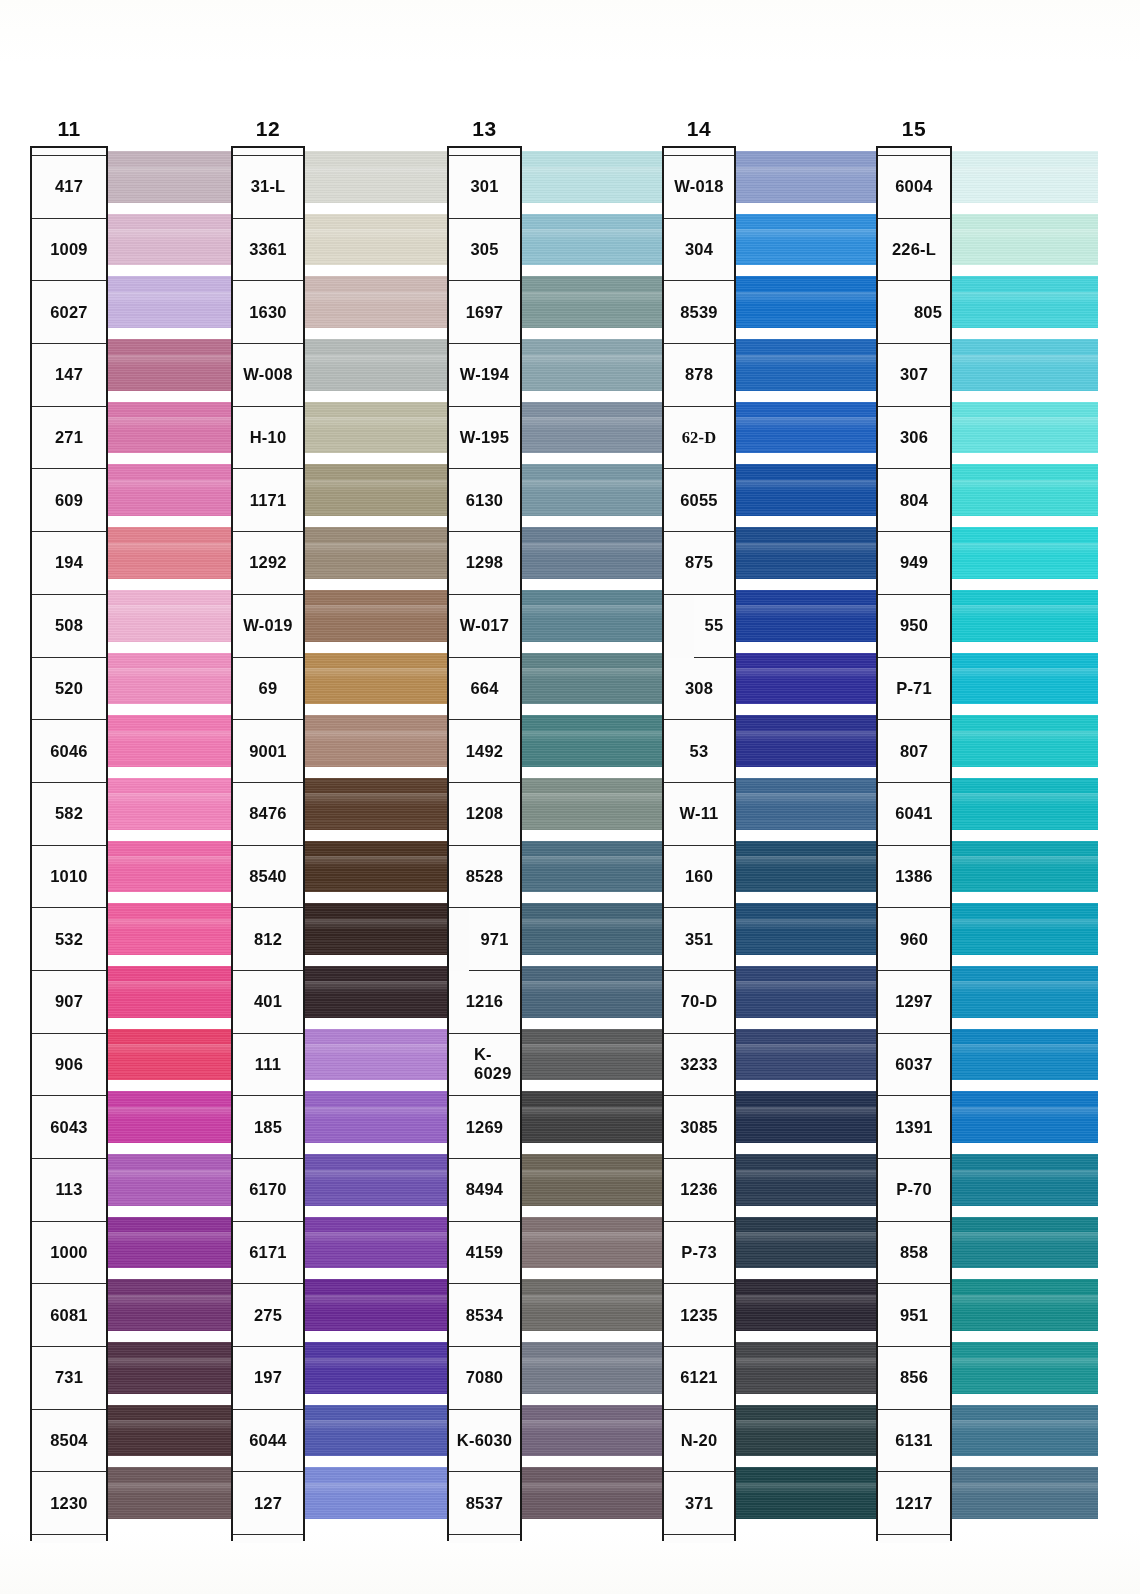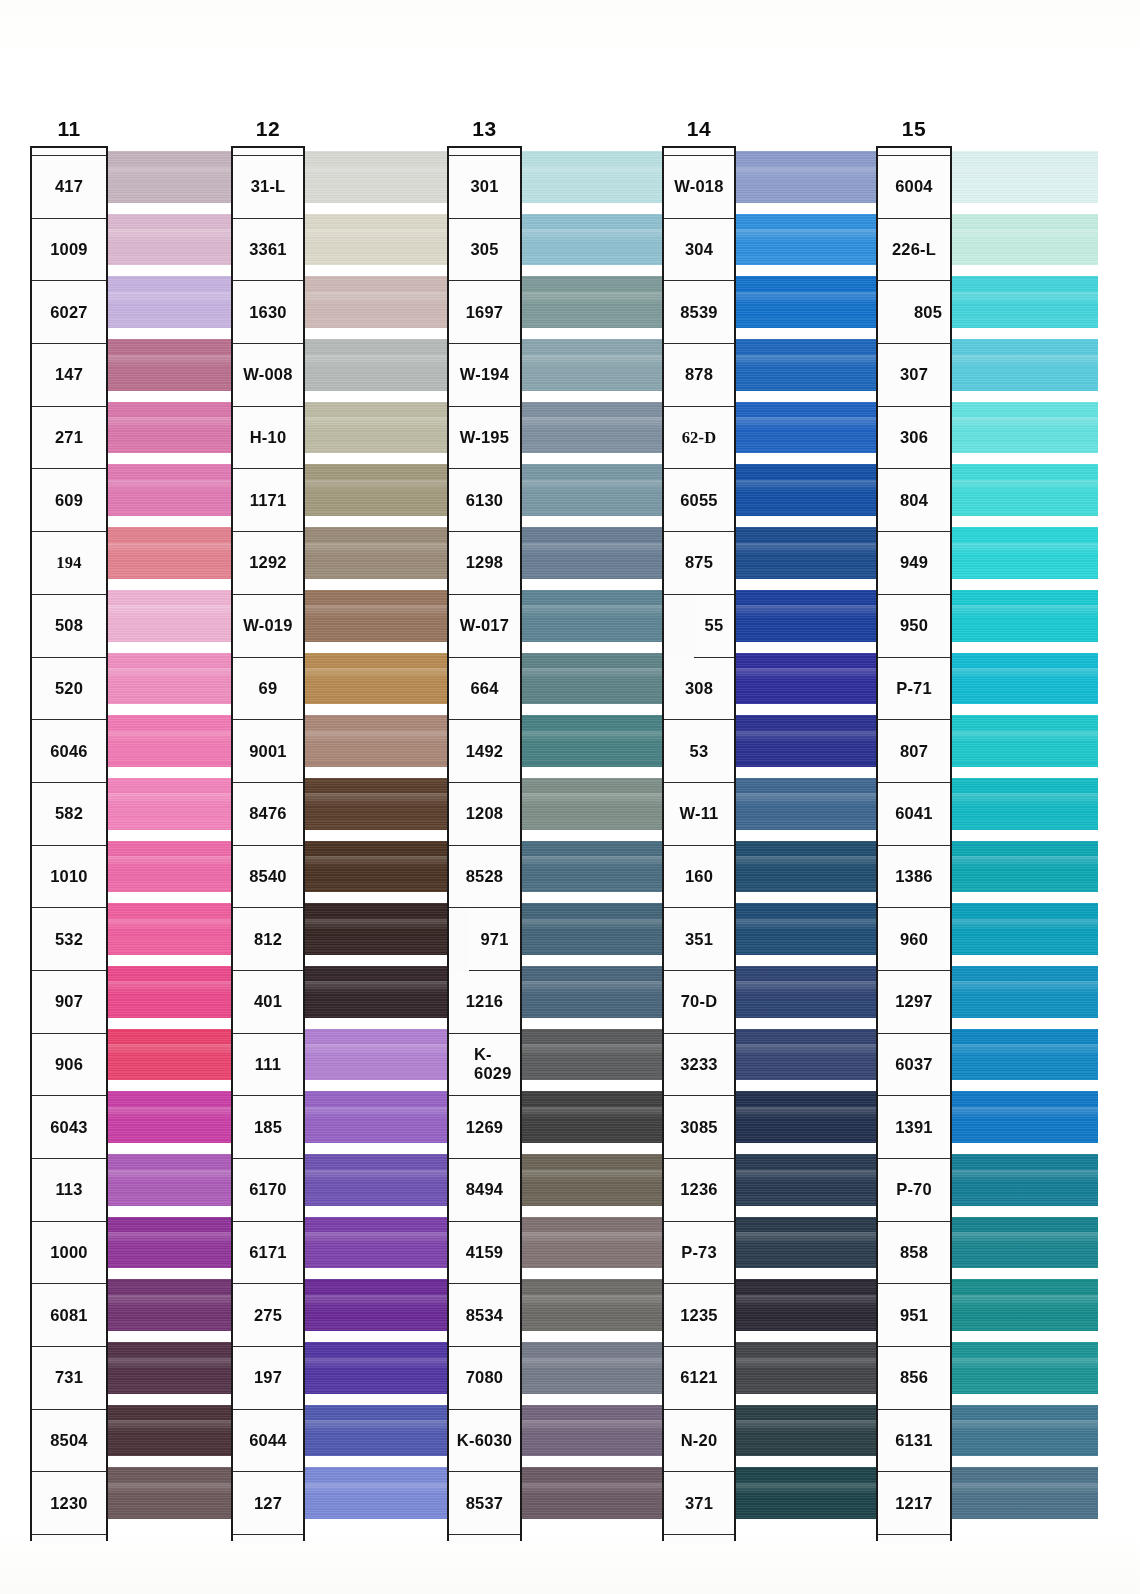--- a/index.html
+++ b/index.html
@@ -213,21 +213,21 @@
         </div>
       </div>
       <div class="labels" style="width: 78px; top: 28px; height: 1395.4px;">
         <div class="lbl cap"></div>
         <div class="lbl" style="height: 62.7px;">417</div>
         <div class="lbl" style="height: 62.7px;">1009</div>
         <div class="lbl" style="height: 62.7px;">6027</div>
         <div class="lbl" style="height: 62.7px;">147</div>
         <div class="lbl" style="height: 62.7px;">271</div>
         <div class="lbl" style="height: 62.7px;">609</div>
-        <div class="lbl" style="height: 62.7px; font-family: Liberation Serif, serif;">194</div>
+        <div class="lbl" style="height: 62.7px;">194</div>
         <div class="lbl" style="height: 62.7px;">508</div>
         <div class="lbl" style="height: 62.7px;">520</div>
         <div class="lbl" style="height: 62.7px;">6046</div>
         <div class="lbl" style="height: 62.7px;">582</div>
         <div class="lbl" style="height: 62.7px;">1010</div>
         <div class="lbl" style="height: 62.7px;">532</div>
         <div class="lbl" style="height: 62.7px;">907</div>
         <div class="lbl" style="height: 62.7px;">906</div>
         <div class="lbl" style="height: 62.7px;">6043</div>
         <div class="lbl" style="height: 62.7px;">113</div>

